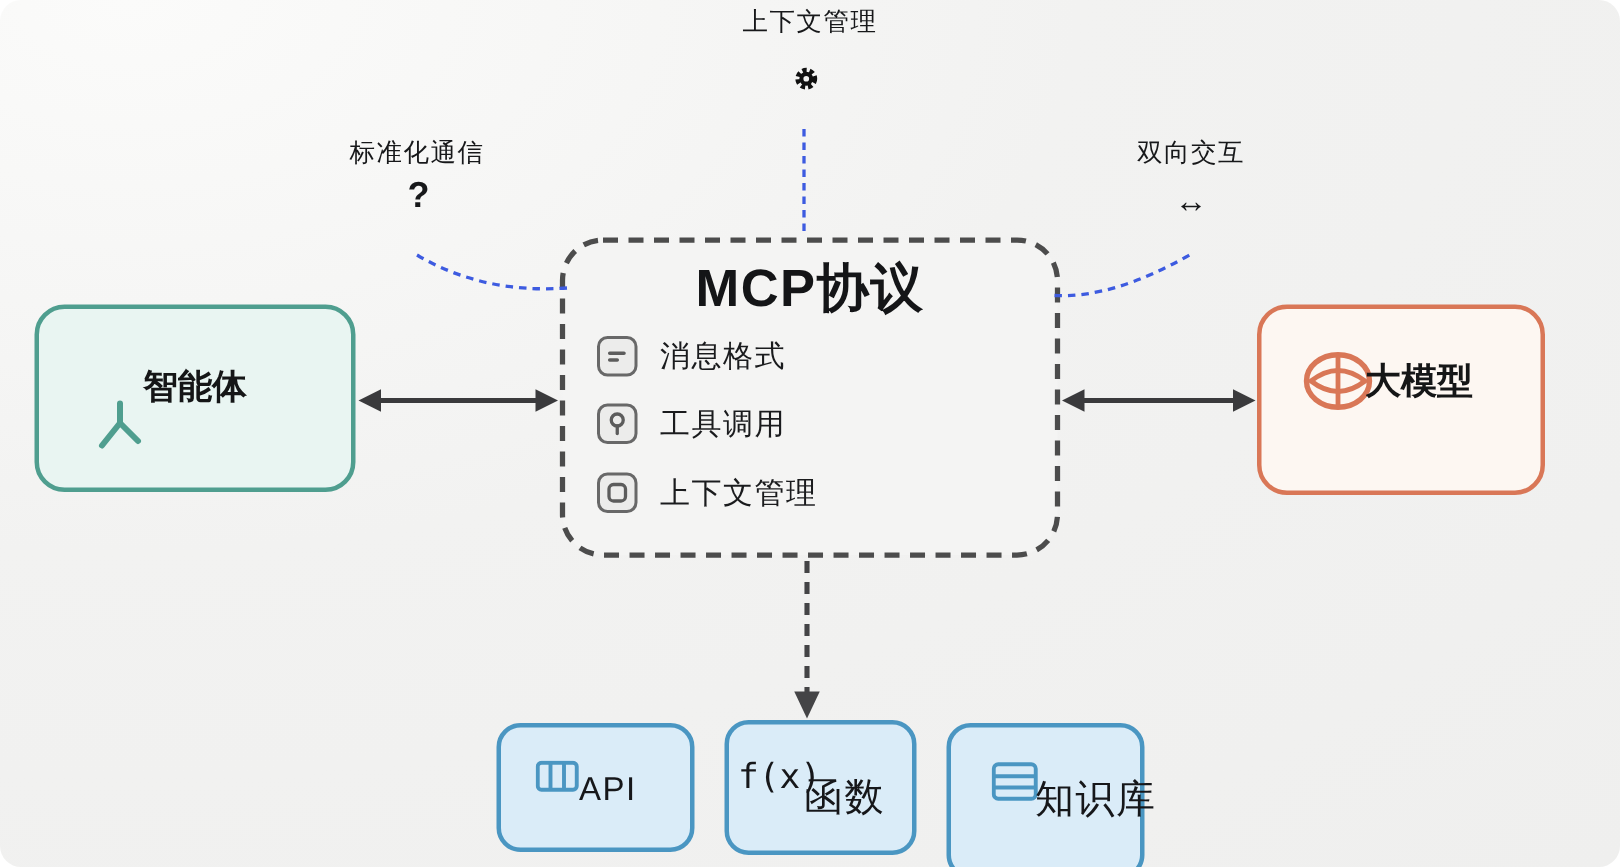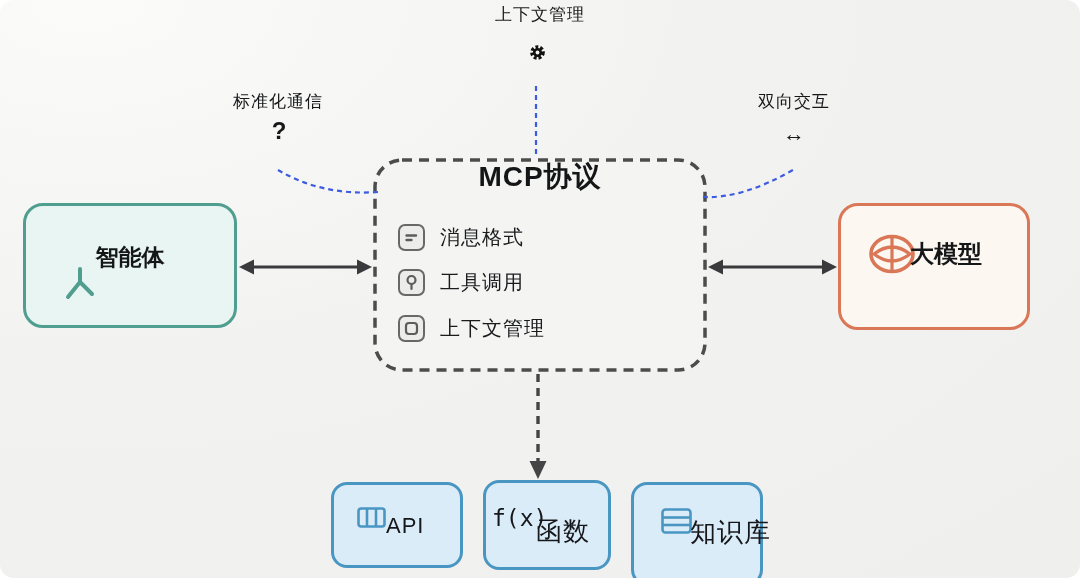--- a/index.html
+++ b/index.html
@@ -24,21 +24,21 @@
   .node{position:absolute;box-sizing:border-box;border-radius:20px;}
   .agent-node{left:23px;top:203px;width:214px;height:125px;border:3.5px solid #4f9e8f;background:#e9f5f2;}
   .model-node{left:838px;top:203px;width:192px;height:127px;border:3.5px solid #d97757;background:#fdf7f2;}
   .node-title{font-weight:bold;font-size:23px;color:#151617;text-align:center;}
   .agent-node .node-title{margin-top:36px;}
   .model-row{display:flex;align-items:center;margin-top:25px;margin-left:26px;}
   .model-row .node-title{margin:0 0 0 -7px;font-size:24px;}
 
   
   .mcp-node{left:373px;top:158px;width:334px;height:214px;}
-  .mcp-title{font-weight:bold;font-size:28px;color:#141517;text-align:center;margin-top:0;letter-spacing:1px;}
+  .mcp-title{font-weight:bold;font-size:35px;color:#141517;text-align:center;margin-top:11px;letter-spacing:1px;}
   .mcp-item{position:absolute;left:25px;display:flex;align-items:center;}
   .mcp-item .icon-chip{
     width:27px;height:27px;box-sizing:border-box;flex:0 0 auto;
     border:2px solid #686868;border-radius:7px;background:#ececeb;
     display:flex;align-items:center;justify-content:center;
   }
   .mcp-item .item-label{margin-left:15px;font-size:20px;color:#1a1b1d;letter-spacing:1px;}
 
   
   .res-node{position:absolute;box-sizing:border-box;border-radius:16px;border:3px solid #4a96c2;background:#daecf8;}

